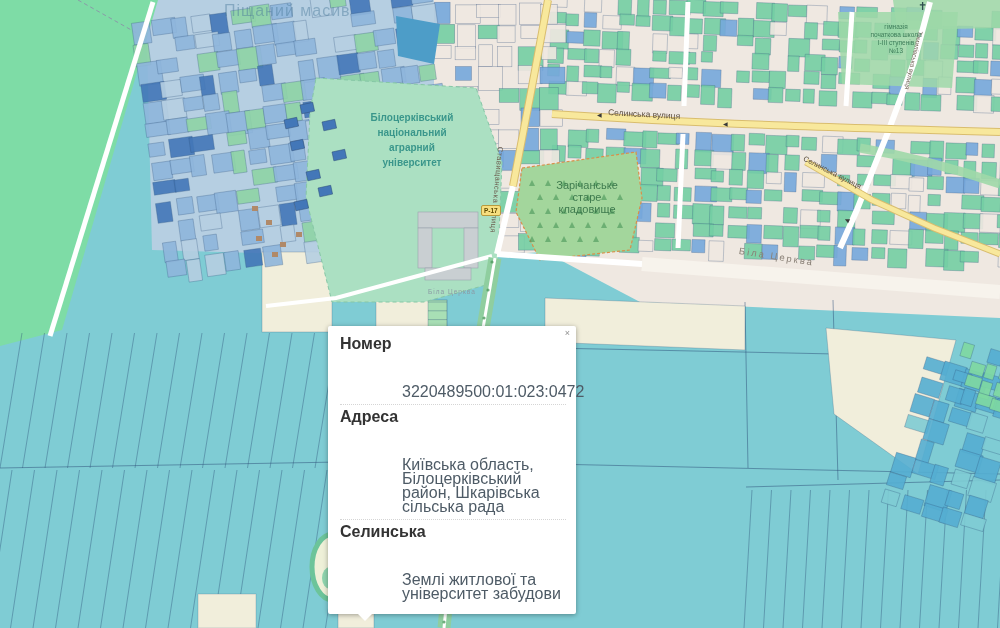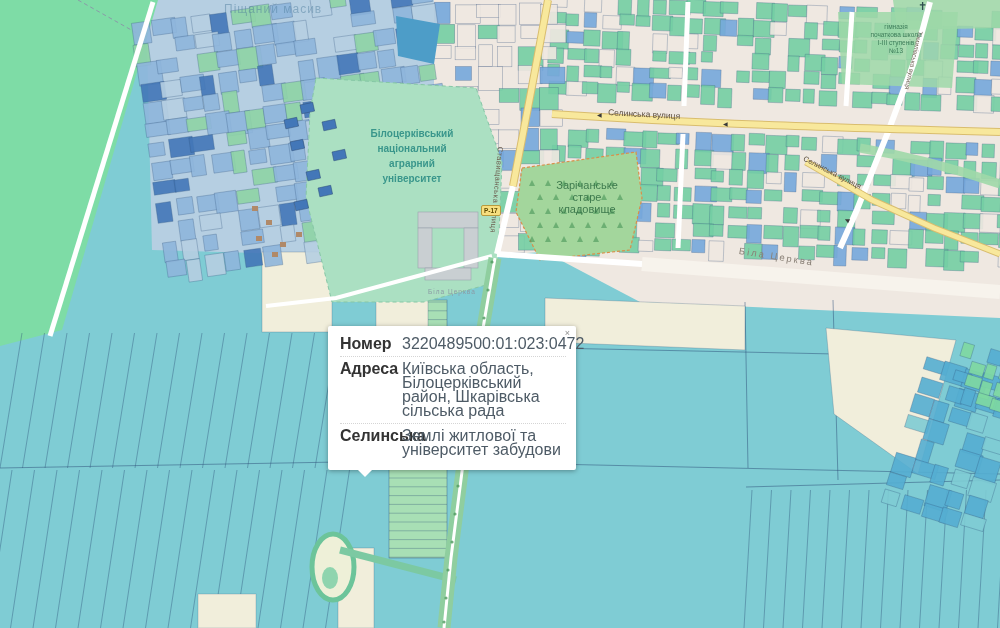--- a/index.html
+++ b/index.html
@@ -1,47 +1,47 @@
 <!DOCTYPE html>
 <html><head>
 <meta charset="utf-8">
 <style>
   html,body{margin:0;padding:0;}
   body{font-family:"Liberation Sans",sans-serif;}
   #stage{position:relative;width:1000px;height:628px;overflow:hidden;background:#7fccd4;}
   #map-svg{position:absolute;left:0;top:0;}
   .map-label{position:absolute;pointer-events:none;white-space:nowrap;}
-  #lbl-univ{left:366px;top:126px;width:92px;text-align:center;font-size:10px;line-height:15px;
+  #lbl-univ{left:366px;top:110px;width:92px;text-align:center;font-size:10px;line-height:15px;
             color:#2e8f86;opacity:.9;white-space:normal;font-weight:bold;}
   #lbl-cem{left:554px;top:179px;width:66px;text-align:center;font-size:11px;line-height:12px;
            color:#3e7a4e;white-space:normal;}
   #lbl-selynska{left:608px;top:109px;font-size:8.5px;color:#5d4f3f;transform:rotate(3deg);}
   #lbl-selynska2{left:806px;top:154px;font-size:7.5px;color:#5d4f3f;transform:rotate(27deg);transform-origin:0 0;}
   #lbl-stav{left:505px;top:147px;font-size:7.5px;color:#6b5d4f;letter-spacing:.5px;
             transform:rotate(95deg);transform-origin:0 0;}
   #lbl-tomyl{left:924px;top:32px;font-size:6.5px;color:#6b5d4f;transform:rotate(103deg);transform-origin:0 0;}
   #lbl-bc-road{left:740px;top:245px;font-size:9.5px;color:#8a8177;letter-spacing:2px;transform:rotate(9deg);transform-origin:0 0;}
   #lbl-bc-small{left:428px;top:288px;font-size:6.5px;color:#8b9aa5;letter-spacing:1px;}
-  #lbl-pishch{left:224px;top:2px;font-size:12px;color:#4a7a9a;opacity:.45;letter-spacing:1px;}
+  #lbl-pishch{left:224px;top:2px;font-size:16px;color:#4a7a9a;opacity:.45;letter-spacing:1px;}
   #lbl-school{left:856px;top:23px;width:80px;text-align:center;font-size:6.5px;line-height:8px;
               color:#3e7d5a;white-space:pre-line;}
   #lbl-r17{left:481px;top:205px;font-size:6.5px;font-weight:bold;color:#5d4a00;background:#f7df7f;
            border:1px solid #b89b3e;border-radius:2px;padding:0 2px;line-height:9px;}
   #lbl-cross{left:918px;top:0px;font-size:11px;color:#2f4f4f;}
   .oneway{position:absolute;font-size:6px;color:#3a3a3a;pointer-events:none;}
   
   .popup{position:absolute;left:328px;top:326px;width:226px;background:#ffffff;border-radius:2px;
          box-shadow:0 1px 5px rgba(0,0,0,.35);padding:6px 10px 8px 12px;z-index:10;}
   .popup::after{content:"";position:absolute;left:30px;bottom:-7px;width:0;height:0;
                 border:7px solid transparent;border-top-color:#ffffff;border-bottom:none;}
   .popup-close{position:absolute;top:2px;right:6px;font-size:9px;color:#8f8f8f;cursor:pointer;line-height:10px;}
   .popup-row{display:flex;padding:5px 0;font-size:16px;line-height:14px;}
   .popup-row + .popup-row{border-top:1px dotted #d5d5d5;justify-content:flex-end;}
   .popup-label{width:62px;flex:0 0 62px;font-weight:bold;color:#333333;}
-  .popup-value{color:#4e5b66;}
+  .popup-value{color:#4e5b66;margin-top:48px;}
 </style>
 </head>
 <body>
 
 <div id="stage">
 
   <svg id="map-svg" width="1000" height="628" viewBox="0 0 1000 628" xmlns="http://www.w3.org/2000/svg">
 
     <rect x="0" y="0" width="1000" height="628" fill="#7fccd4"></rect>
 

